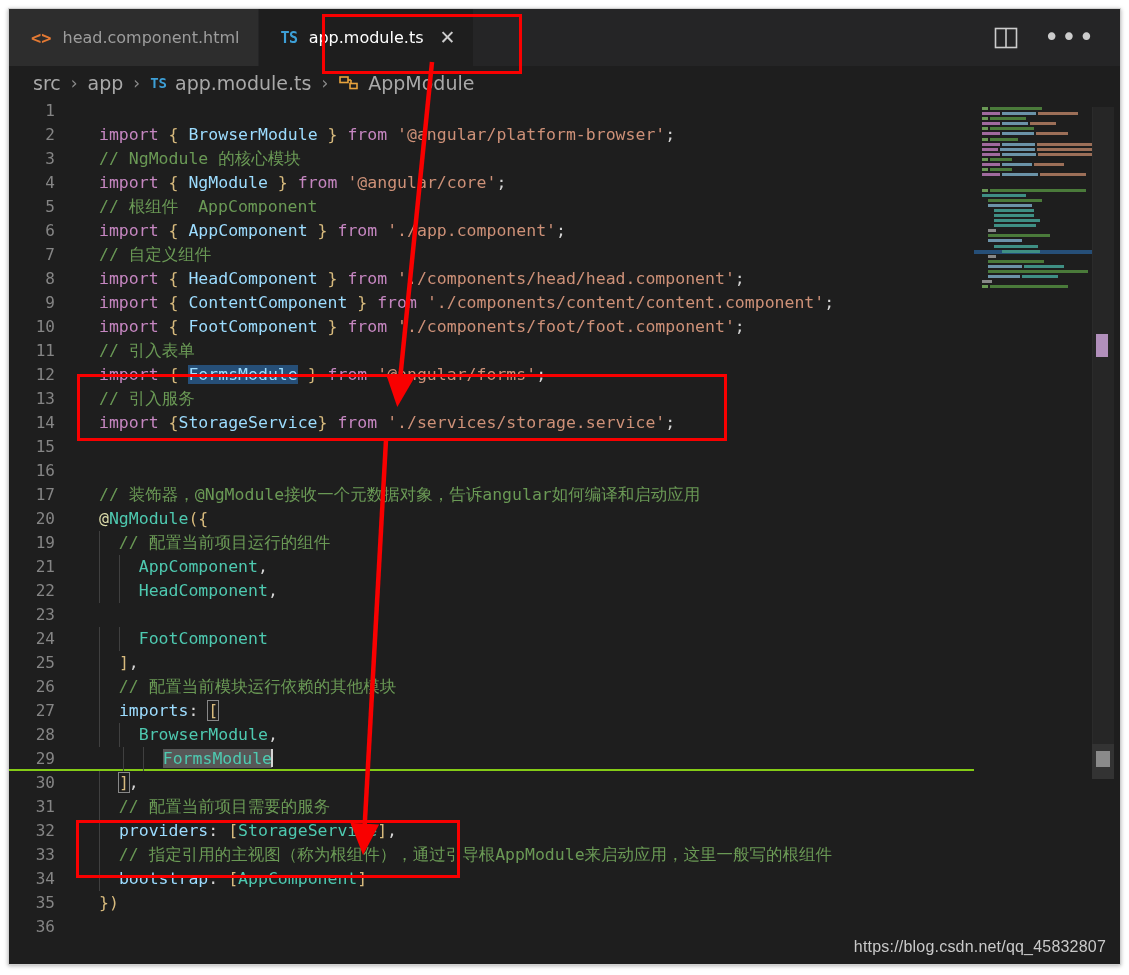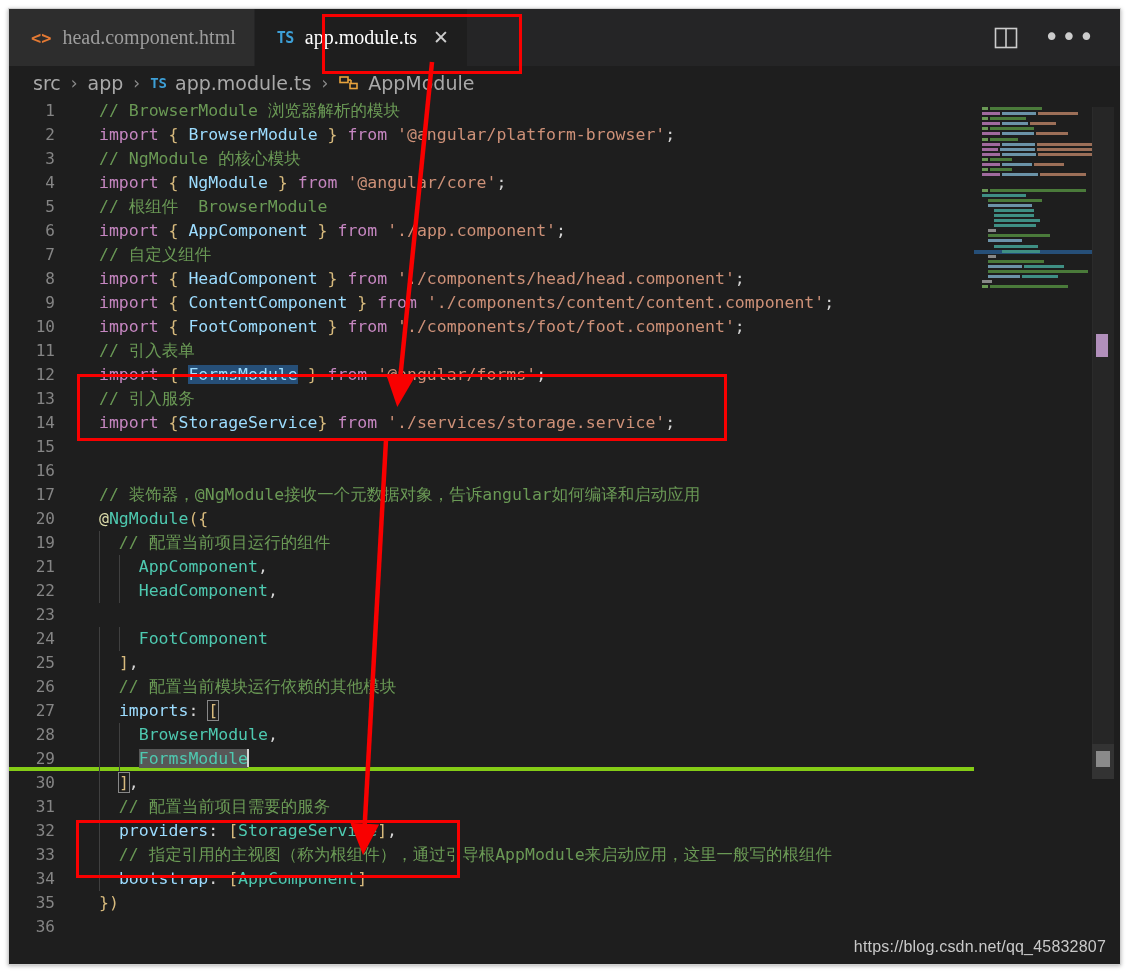--- a/index.html
+++ b/index.html
@@ -53,21 +53,21 @@
 
   .tab .ficon {
     font-size: 17px;
     margin-right: 11px;
     font-family: "DejaVu Sans Mono", "Liberation Mono", monospace;
     font-weight: bold;
   }
   .ficon.html-icon { color: #e37933; }
   .ficon.ts-icon   { color: #3d9fd6; font-size: 15px; letter-spacing: -0.5px; }
 
-  .tab .tab-label { font-size: 20px; font-family: Liberation Serif, serif; }
+  .tab .tab-label { font-size: 16px; }
   .tab .close-x {
     margin-left: 16px;
     font-size: 19px;
     color: #cccccc;
     line-height: 1;
   }
 
   .tabbar-spacer { flex: 1; background: #252526; }
 
   .tabbar-actions {
@@ -296,29 +296,29 @@
           <line x1="13" y1="6" x2="13" y2="9.5" stroke="#e8a33d" stroke-width="1.6"></line>
         </svg>
       </span>
       <span>AppModule</span>
     </div>
 
     <div class="editor">
 
       <div class="code-area">
 
-        <div class="line"><span class="lnum">1</span><span class="ltext"><span class="c-com">// BrowserModule 浏览器解析的模块</span></span></div>
+        <div class="line"><span class="lnum">1</span></div>
 
         <div class="line"><span class="lnum">2</span><span class="ltext"><span class="c-key">import</span><span class="c-pun"> </span><span class="c-yellowbr">{</span><span class="c-pun"> </span><span class="c-var">BrowserModule</span><span class="c-pun"> </span><span class="c-yellowbr">}</span><span class="c-pun"> </span><span class="c-key">from</span><span class="c-pun"> </span><span class="c-str">'@angular/platform-browser'</span><span class="c-pun">;</span></span></div>
 
         <div class="line"><span class="lnum">3</span><span class="ltext"><span class="c-com">// NgModule 的核心模块</span></span></div>
 
         <div class="line"><span class="lnum">4</span><span class="ltext"><span class="c-key">import</span><span class="c-pun"> </span><span class="c-yellowbr">{</span><span class="c-pun"> </span><span class="c-var">NgModule</span><span class="c-pun"> </span><span class="c-yellowbr">}</span><span class="c-pun"> </span><span class="c-key">from</span><span class="c-pun"> </span><span class="c-str">'@angular/core'</span><span class="c-pun">;</span></span></div>
 
-        <div class="line"><span class="lnum">5</span><span class="ltext"><span class="c-com">// 根组件  BrowserModule</span></span></div>
+        <div class="line"><span class="lnum">5</span><span class="ltext"><span class="c-com">// 根组件  AppComponent</span></span></div>
 
         <div class="line"><span class="lnum">6</span><span class="ltext"><span class="c-key">import</span><span class="c-pun"> </span><span class="c-yellowbr">{</span><span class="c-pun"> </span><span class="c-var">AppComponent</span><span class="c-pun"> </span><span class="c-yellowbr">}</span><span class="c-pun"> </span><span class="c-key">from</span><span class="c-pun"> </span><span class="c-str">'./app.component'</span><span class="c-pun">;</span></span></div>
 
         <div class="line"><span class="lnum">7</span><span class="ltext"><span class="c-com">// 自定义组件</span></span></div>
 
         <div class="line"><span class="lnum">8</span><span class="ltext"><span class="c-key">import</span><span class="c-pun"> </span><span class="c-yellowbr">{</span><span class="c-pun"> </span><span class="c-var">HeadComponent</span><span class="c-pun"> </span><span class="c-yellowbr">}</span><span class="c-pun"> </span><span class="c-key">from</span><span class="c-pun"> </span><span class="c-str">'./components/head/head.component'</span><span class="c-pun">;</span></span></div>
 
         <div class="line"><span class="lnum">9</span><span class="ltext"><span class="c-key">import</span><span class="c-pun"> </span><span class="c-yellowbr">{</span><span class="c-pun"> </span><span class="c-var">ContentComponent</span><span class="c-pun"> </span><span class="c-yellowbr">}</span><span class="c-pun"> </span><span class="c-key">from</span><span class="c-pun"> </span><span class="c-str">'./components/content/content.component'</span><span class="c-pun">;</span></span></div>
 
         <div class="line"><span class="lnum">10</span><span class="ltext"><span class="c-key">import</span><span class="c-pun"> </span><span class="c-yellowbr">{</span><span class="c-pun"> </span><span class="c-var">FootComponent</span><span class="c-pun"> </span><span class="c-yellowbr">}</span><span class="c-pun"> </span><span class="c-key">from</span><span class="c-pun"> </span><span class="c-str">'./components/foot/foot.component'</span><span class="c-pun">;</span></span></div>
@@ -350,21 +350,21 @@
         <div class="line"><span class="lnum">24</span><span class="ltext"><span class="guide" style="left:34px; top:0; height:24px;"></span><span class="guide" style="left:54px; top:0; height:24px;"></span><span class="c-pun">    </span><span class="c-type">FootComponent</span></span></div>
 
         <div class="line"><span class="lnum">25</span><span class="ltext"><span class="guide" style="left:34px; top:0; height:24px;"></span><span class="c-pun">  </span><span class="c-yellowbr">]</span><span class="c-pun">,</span></span></div>
 
         <div class="line"><span class="lnum">26</span><span class="ltext"><span class="guide" style="left:34px; top:0; height:24px;"></span><span class="c-com">  // 配置当前模块运行依赖的其他模块</span></span></div>
 
         <div class="line"><span class="lnum">27</span><span class="ltext"><span class="guide" style="left:34px; top:0; height:24px;"></span><span class="c-pun">  </span><span class="c-var">imports</span><span class="c-pun">: </span><span class="c-yellowbr bracket-box">[</span></span></div>
 
         <div class="line"><span class="lnum">28</span><span class="ltext"><span class="guide" style="left:34px; top:0; height:24px;"></span><span class="guide" style="left:54px; top:0; height:24px;"></span><span class="c-pun">    </span><span class="c-type">BrowserModule</span><span class="c-pun">,</span></span></div>
 
-        <div class="line" style="border-bottom:4px solid #84cc16;"><span class="lnum">29</span><span class="ltext"><span class="guide" style="left:34px; top:0; height:24px;"></span><span class="guide" style="left:54px; top:0; height:24px;"></span><span class="c-pun">    </span><span class="c-type sel-gray">FormsModule</span><span class="cursor-bar"></span></span></div>
+        <div class="line" style="border-bottom:2px solid #84cc16;gap:24px;"><span class="lnum">29</span><span class="ltext"><span class="guide" style="left:34px; top:0; height:24px;"></span><span class="guide" style="left:54px; top:0; height:24px;"></span><span class="c-pun">    </span><span class="c-type sel-gray">FormsModule</span><span class="cursor-bar"></span></span></div>
 
         <div class="line"><span class="lnum">30</span><span class="ltext"><span class="guide" style="left:34px; top:0; height:24px;"></span><span class="c-pun">  </span><span class="c-yellowbr bracket-box">]</span><span class="c-pun">,</span></span></div>
 
         <div class="line"><span class="lnum">31</span><span class="ltext"><span class="guide" style="left:34px; top:0; height:24px;"></span><span class="c-com">  // 配置当前项目需要的服务</span></span></div>
 
         <div class="line"><span class="lnum">32</span><span class="ltext"><span class="guide" style="left:34px; top:0; height:24px;"></span><span class="c-pun">  </span><span class="c-var">providers</span><span class="c-pun">: </span><span class="c-yellowbr">[</span><span class="c-type">StorageService</span><span class="c-yellowbr">]</span><span class="c-pun">,</span></span></div>
 
         <div class="line"><span class="lnum">33</span><span class="ltext"><span class="guide" style="left:34px; top:0; height:24px;"></span><span class="c-com">  // 指定引用的主视图（称为根组件），通过引导根AppModule来启动应用，这里一般写的根组件</span></span></div>
 
         <div class="line"><span class="lnum">34</span><span class="ltext"><span class="guide" style="left:34px; top:0; height:24px;"></span><span class="c-pun">  </span><span class="c-var">bootstrap</span><span class="c-pun">: </span><span class="c-yellowbr">[</span><span class="c-type">AppComponent</span><span class="c-yellowbr">]</span></span></div>

